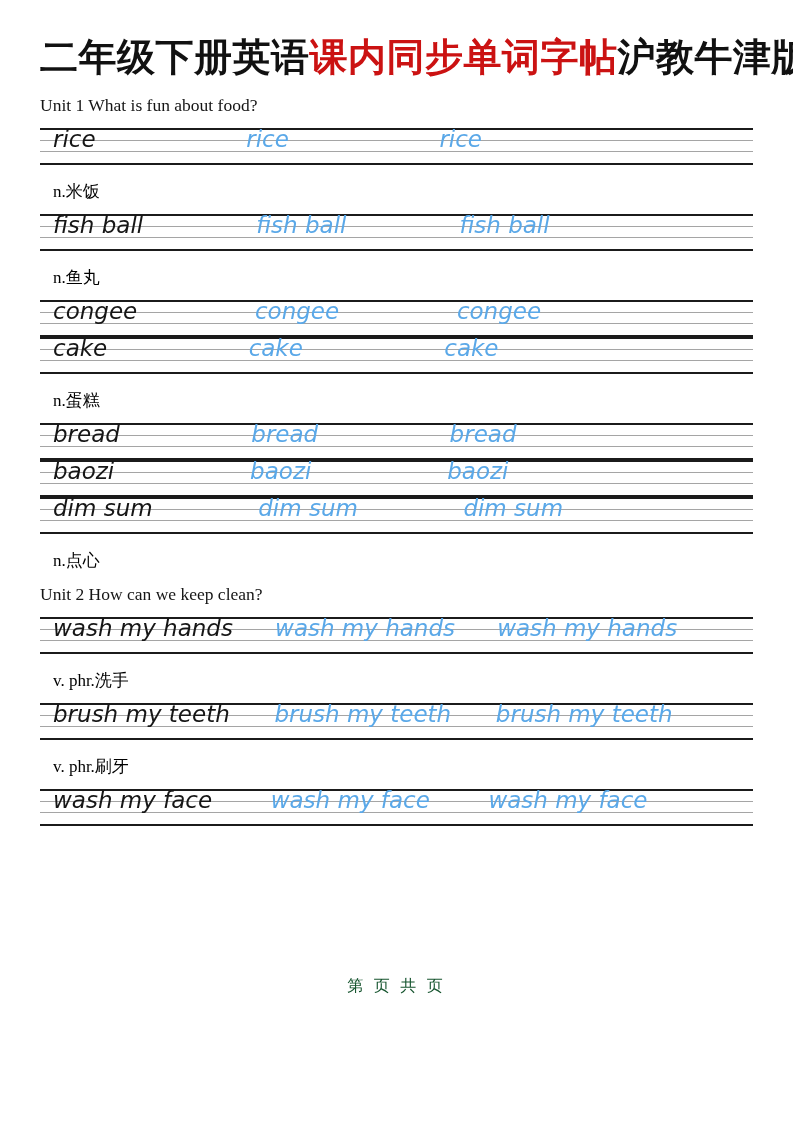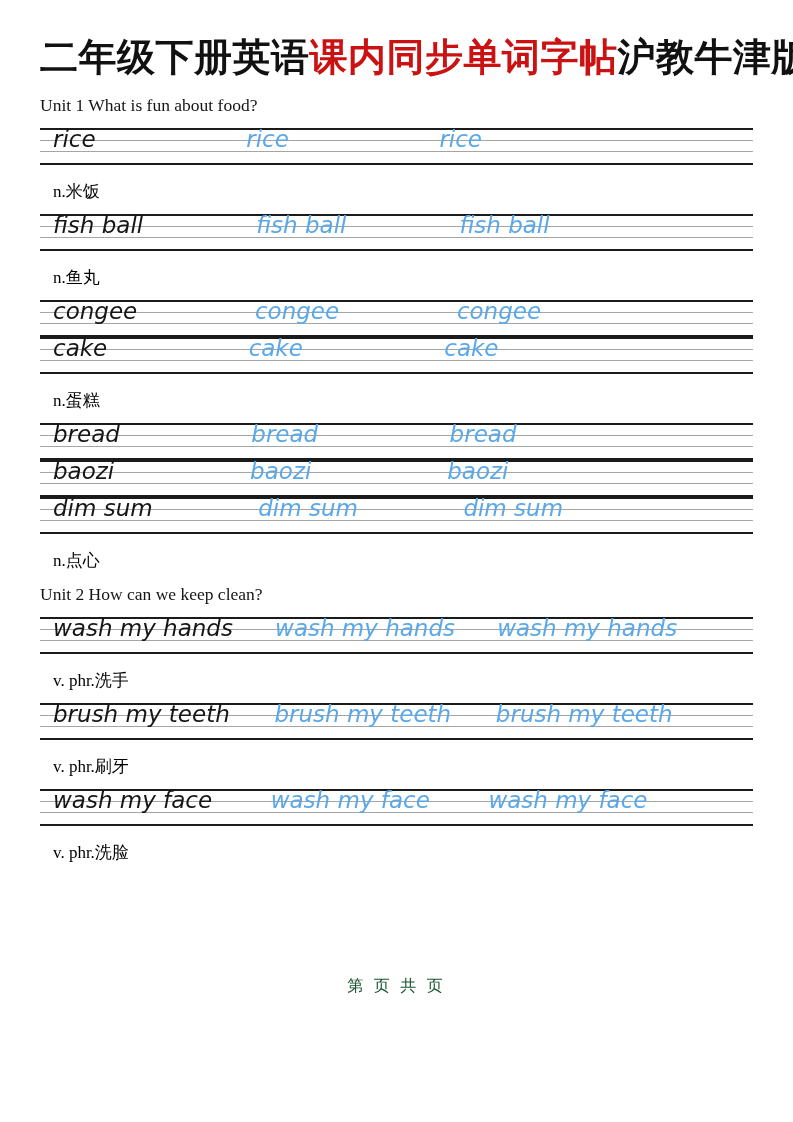--- a/index.html
+++ b/index.html
@@ -270,20 +270,19 @@
       <i class="ln ln-dark ln-bot"></i>
       <div class="words">
         <span class="w w-black">wash my face</span>
         <span class="sp"></span>
         <span class="w w-blue">wash my face</span>
         <span class="sp"></span>
         <span class="w w-blue">wash my face</span>
         <span class="sp sp-end"></span>
       </div>
     </div>
-    <div class="definition">v. phr.洗脸</div>
   </div>
 </div>
   </section>
 </div>
 
   <div class="footer">第 页 共 页</div>
 </div>
 
 </body></html>

